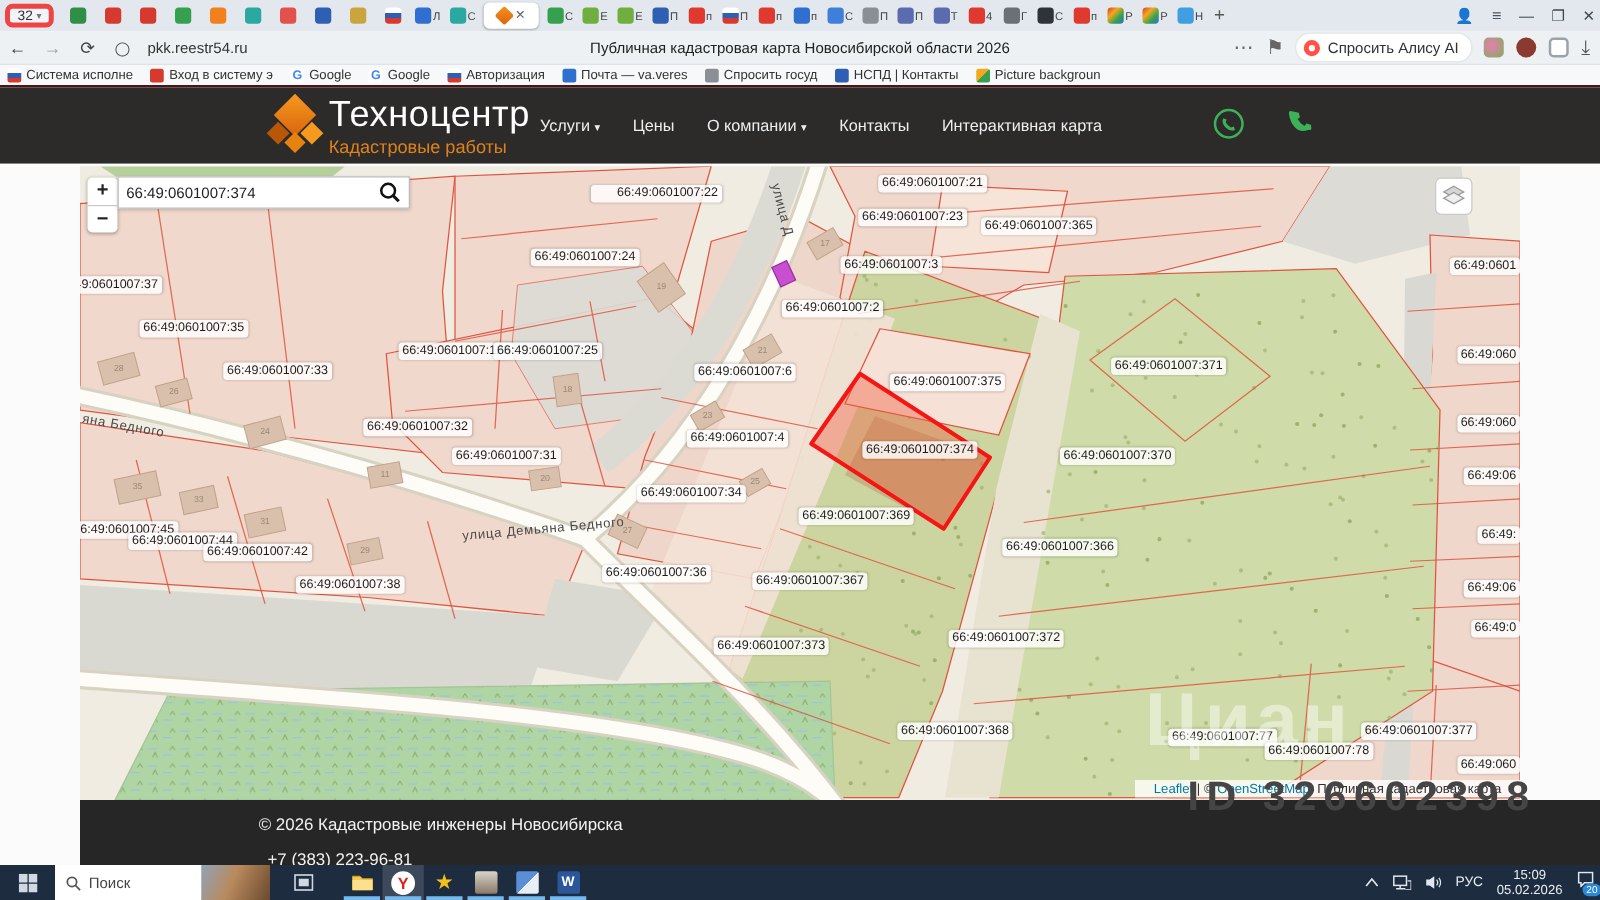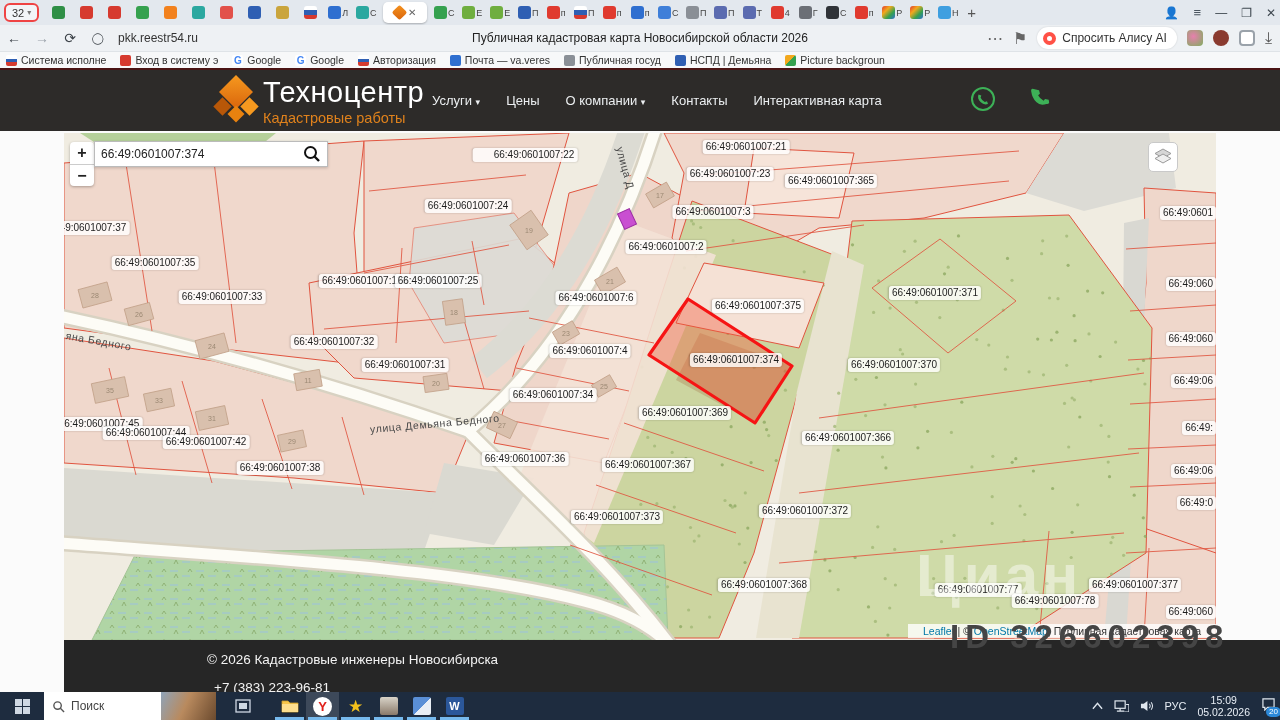--- a/index.html
+++ b/index.html
@@ -4,21 +4,21 @@
 <style>
   * { margin:0; padding:0; box-sizing:border-box; }
   html,body { width:1280px; height:720px; overflow:hidden; background:#fbfbfb;
               font-family:"Liberation Sans","DejaVu Sans",sans-serif; }
   #screen { position:relative; width:1280px; height:720px; }
 
   
   #tabbar { position:absolute; left:0; top:0; width:1280px; height:25px;
             background:#e3e8ee; display:flex; align-items:center; padding:0 4px; }
   #tabcount { display:flex; align-items:center; gap:3px; background:#f2f5f8;
-              border:2px solid #ef4444; border-radius:6px; height:19px; padding:0 6px;
+              border:4px solid #ef4444; border-radius:6px; height:19px; padding:0 6px;
               font-size:11px; color:#333; margin-right:8px; }
   #tabstrip { display:flex; align-items:center; gap:6px; flex:0 0 auto; }
   .mini-tab { width:22px; height:21px; display:flex; align-items:center; justify-content:center;
               gap:1px; border-radius:5px; }
   .mini-fav { width:13px; height:13px; border-radius:3px; display:flex; align-items:center;
               justify-content:center; font-size:8px; color:#fff; font-weight:bold; flex:0 0 auto;}
   .mini-letter { font-size:9px; color:#444; }
   .mini-tab.active { background:#fff; box-shadow:0 1px 2px rgba(0,0,0,.25); width:44px; }
   .tab-close { font-size:10px; color:#666; margin-left:2px; }
   .diamond-ico { width:11px; height:11px; background:linear-gradient(135deg,#f5921e,#d9650c);
@@ -303,25 +303,25 @@
       <div class="bm">
         <span class="bm-ico" style="background: linear-gradient(rgb(255, 255, 255) 33%, rgb(47, 95, 179) 33%, rgb(47, 95, 179) 66%, rgb(214, 58, 47) 66%);"></span>
         <span>Авторизация</span>
       </div>
       <div class="bm">
         <span class="bm-ico" style="background: rgb(47, 111, 208);"></span>
         <span>Почта — va.veres</span>
       </div>
       <div class="bm">
         <span class="bm-ico" style="background: rgb(138, 143, 150);"></span>
-        <span>Публичная госуд</span>
+        <span>Спросить госуд</span>
       </div>
       <div class="bm">
         <span class="bm-ico" style="background: rgb(47, 95, 179);"></span>
-        <span>НСПД | Демьяна</span>
+        <span>НСПД | Контакты</span>
       </div>
       <div class="bm">
         <span class="bm-ico" style="background: linear-gradient(135deg, rgb(242, 168, 29) 50%, rgb(53, 161, 79) 50%);"></span>
         <span>Picture backgroun</span>
       </div>
     </div>
   <div id="redline"></div>
 
   <div id="siteheader">
     <div id="logo">

